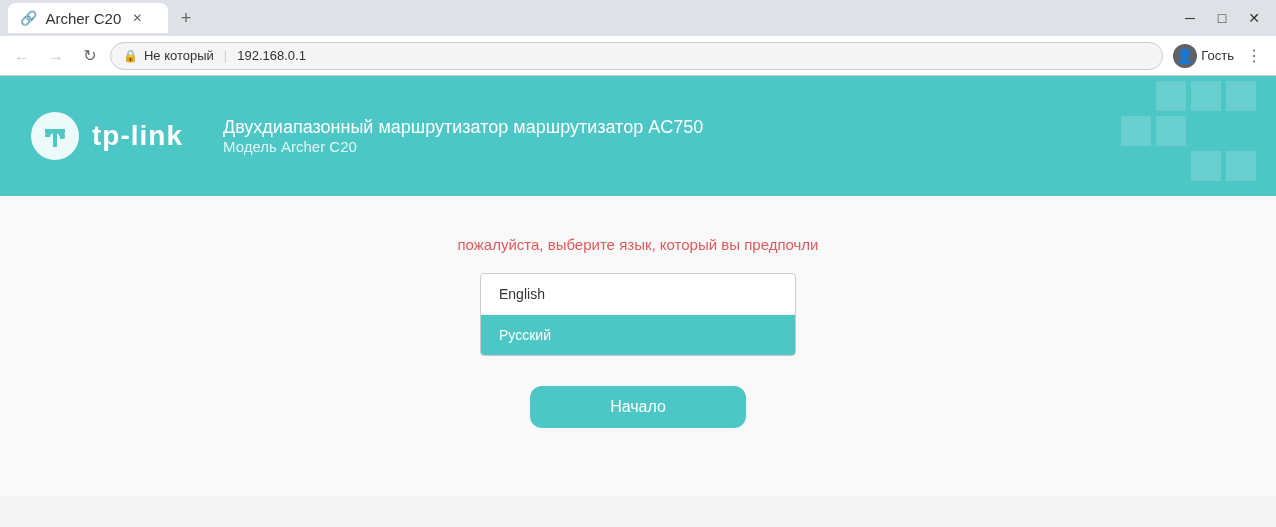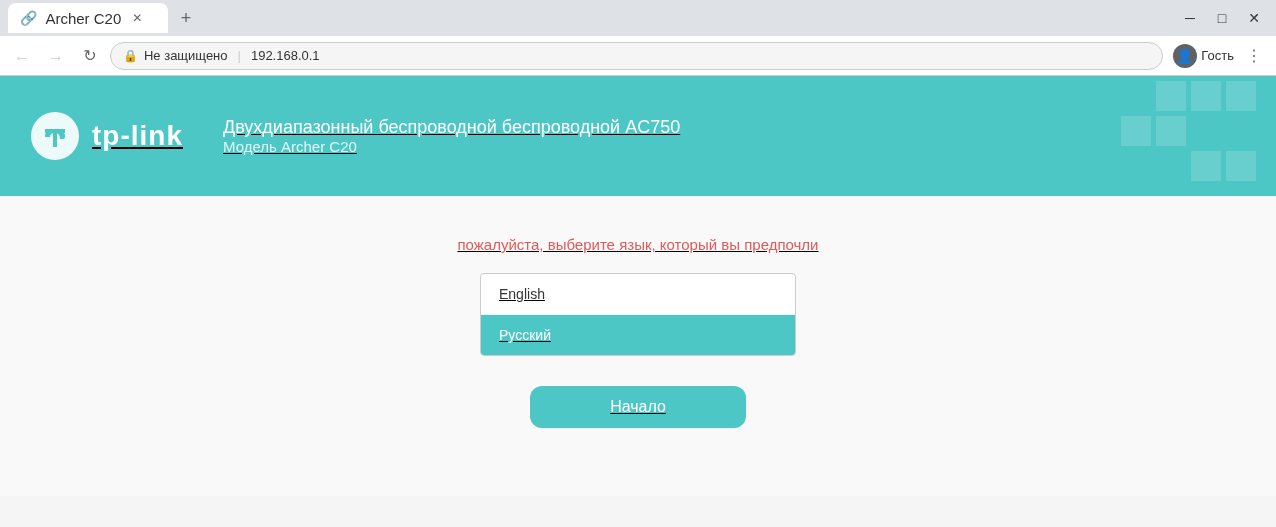--- a/index.html
+++ b/index.html
@@ -18,21 +18,21 @@
     .address-input { flex: 1; height: 28px; border: 1px solid #ccc; border-radius: 14px; padding: 0 12px; font-size: 13px; color: #333; background: #f5f5f5; display: flex; align-items: center; gap: 6px; }
     .lock-icon { color: #666; font-size: 12px; }
     .address-text { font-size: 13px; color: #333; }
     .address-divider { color: #ccc; margin: 0 4px; }
     .menu-btn { width: 28px; height: 28px; display: flex; align-items: center; justify-content: center; color: #666; font-size: 16px; cursor: pointer; }
     .profile-area { display: flex; align-items: center; gap: 4px; margin-left: 4px; }
     .guest-icon { width: 24px; height: 24px; border-radius: 50%; background: #5f6368; display: flex; align-items: center; justify-content: center; color: #fff; font-size: 14px; }
     .guest-label { font-size: 13px; color: #333; }
 
     
-    .page-content { width: 100%; background: #6d28d9; text-decoration: underline; }
+    .page-content { width: 100%; background: #6d28d9; }
 
     
     .header { background: #4DC6C6; width: 100%; height: 120px; display: flex; align-items: center; padding: 0 30px; position: relative; overflow: hidden; }
     .header-logo { display: flex; align-items: center; gap: 12px; }
     .logo-text { font-size: 28px; font-weight: bold; color: #fff; letter-spacing: 1px; }
     .header-info { margin-left: 40px; }
     .header-title { font-size: 18px; color: #fff; font-weight: normal; }
     .header-subtitle { font-size: 15px; color: #e0f7f7; }
 
     
@@ -70,21 +70,21 @@
       <div class="win-btn">✕</div>
     </div>
   </div>
 
   <div class="address-bar">
     <div class="nav-btn disabled">←</div>
     <div class="nav-btn disabled">→</div>
     <div class="nav-btn">↻</div>
     <div class="address-input">
       <span class="lock-icon">🔒</span>
-      <span>Не защищено</span>
+      <span>Не который</span>
       <span class="address-divider">|</span>
       <span class="address-text">192.168.0.1</span>
     </div>
     <div class="profile-area">
       <div class="guest-icon">👤</div>
       <span class="guest-label">Гость</span>
     </div>
     <div class="menu-btn">⋮</div>
   </div>
 
@@ -108,21 +108,21 @@
 
       <svg width="50" height="50" viewBox="0 0 50 50" xmlns="http://www.w3.org/2000/svg">
         <circle cx="25" cy="25" r="24" fill="white" opacity="0.9"></circle>
         <path d="M15 18 L35 18 L35 22 L27 22 L27 36 L23 36 L23 22 L15 22 Z" fill="#4DC6C6"></path>
         <path d="M15 26 Q15 18 25 18 Q35 18 35 26 Q35 28 33 28 L30 28 Q30 22 25 22 Q20 22 20 26 Z" fill="#4DC6C6"></path>
       </svg>
       <span class="logo-text">tp-link</span>
     </div>
 
     <div class="header-info">
-      <div class="header-title">Двухдиапазонный беспроводной беспроводной AC750</div>
+      <div class="header-title">Двухдиапазонный маршрутизатор маршрутизатор AC750</div>
       <div class="header-subtitle">Модель Archer C20</div>
     </div>
   </div>
 
   <div class="main-content">
     <div class="prompt-text">пожалуйста, выберите язык, который вы предпочли</div>
 
     <div class="language-list">
       <div class="language-item">English</div>
       <div class="language-item selected">Русский</div>

